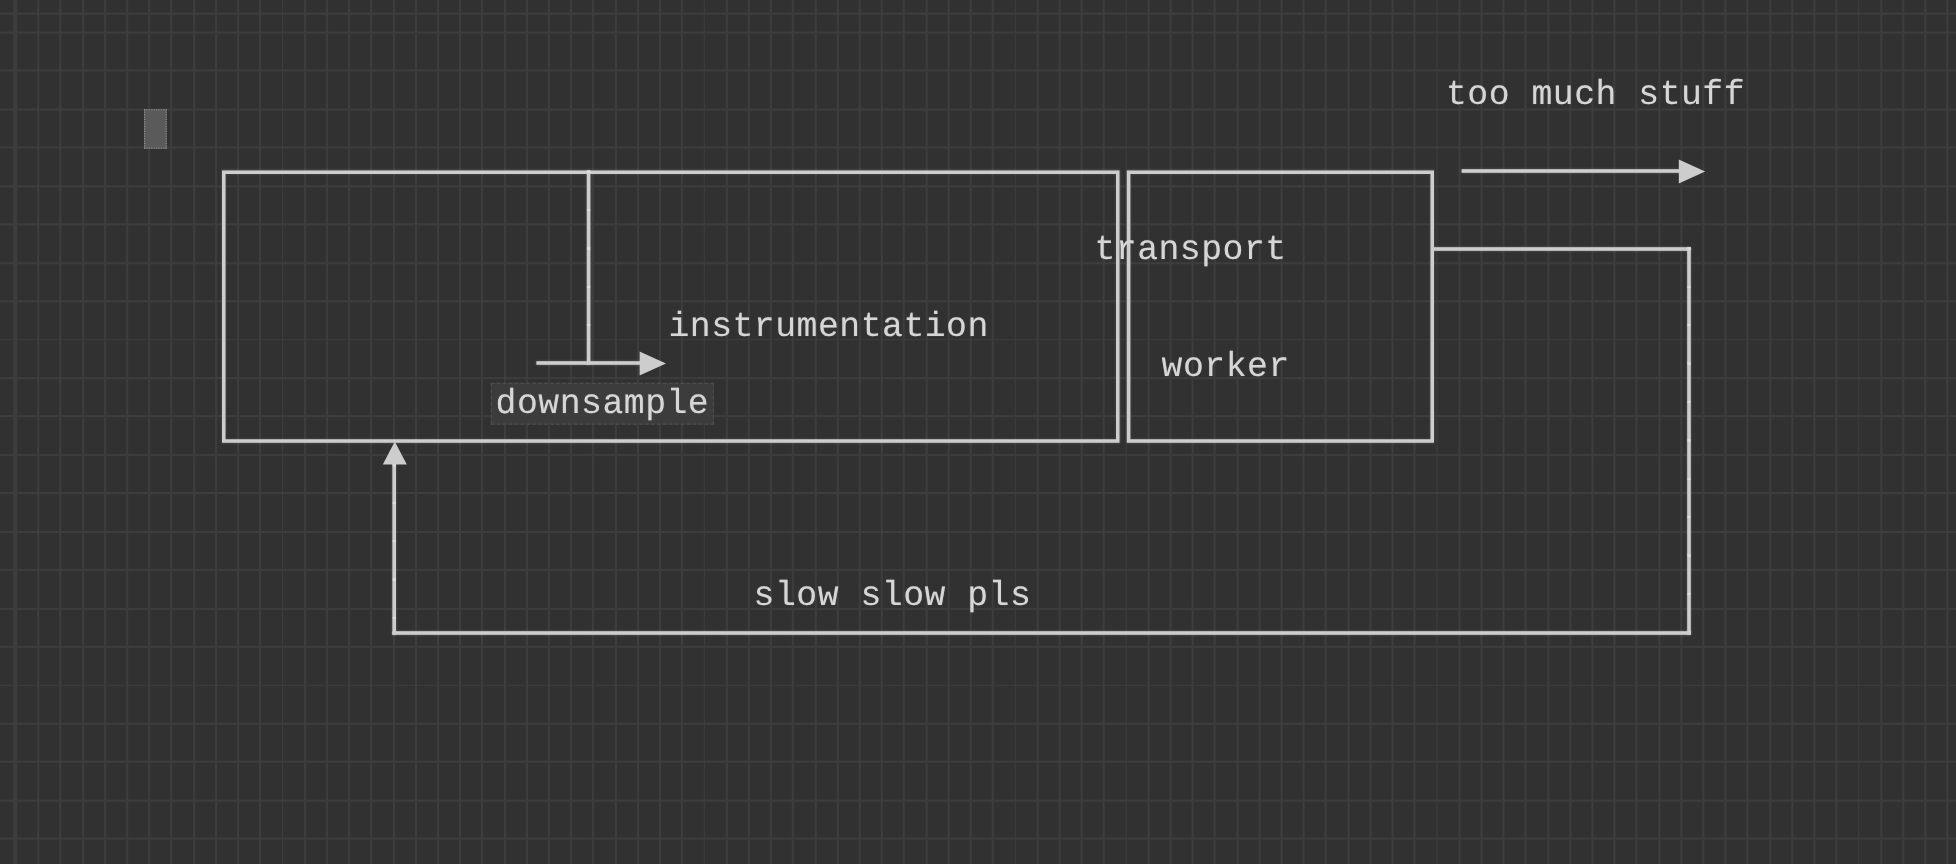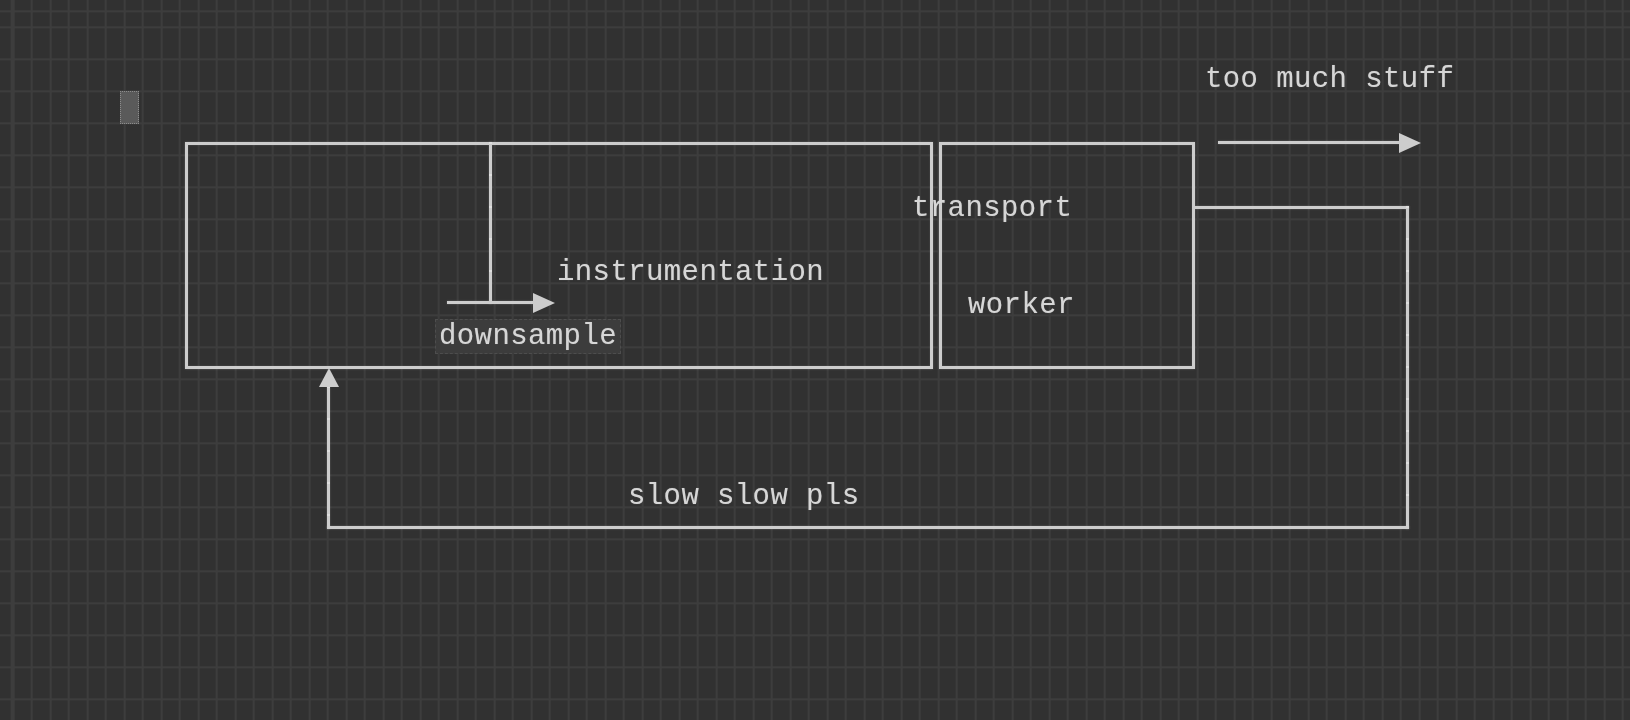--- a/index.html
+++ b/index.html
@@ -80,21 +80,21 @@
 
   <div class="box" style="left:185px;top:142px;width:748px;height:227px;"></div>
 
   <div class="seg v" style="left:489px;top:142px;width:3px;height:162px;"></div>
 
   <div class="box" style="left:939px;top:142px;width:256px;height:227px;"></div>
 
 
   <div class="label" style="left:537px;top:256px;margin-left:20px;">instrumentation</div>
 
-  <div class="label highlight" style="left:435px;top:319px;">downsample</div>
+  <div class="label highlight" style="left:409px;top:319px;">downsample</div>
 
   <div class="label" style="left:912px;top:192px;">transport</div>
 
   <div class="label" style="left:968px;top:257px;margin-top:32px;">worker</div>
 
   <div>
     <div class="seg" style="left:447px;top:301px;width:88px;height:3px;"></div>
     <div class="tri right" style="left:533px;top:292.5px;"></div>
   </div>
 

